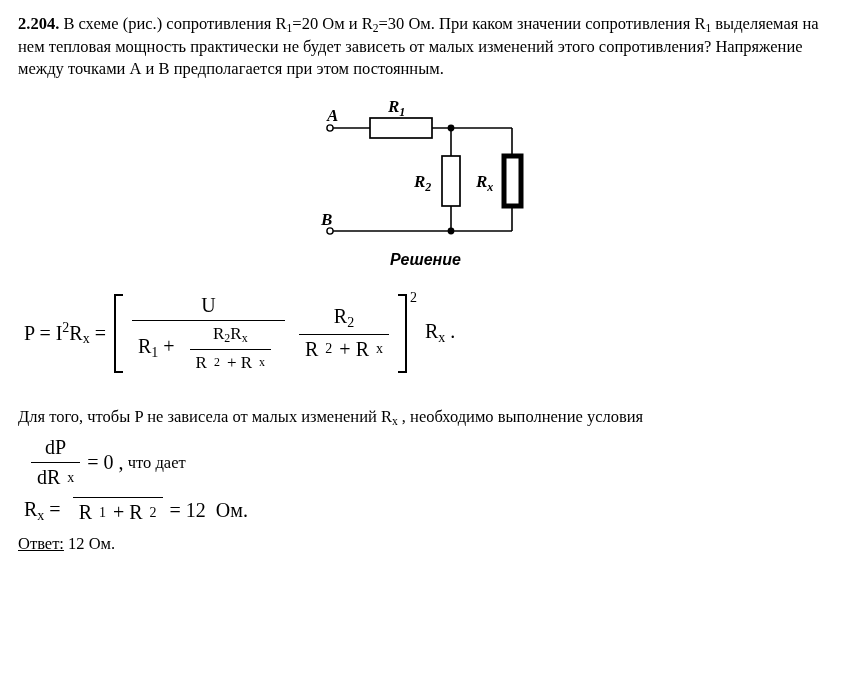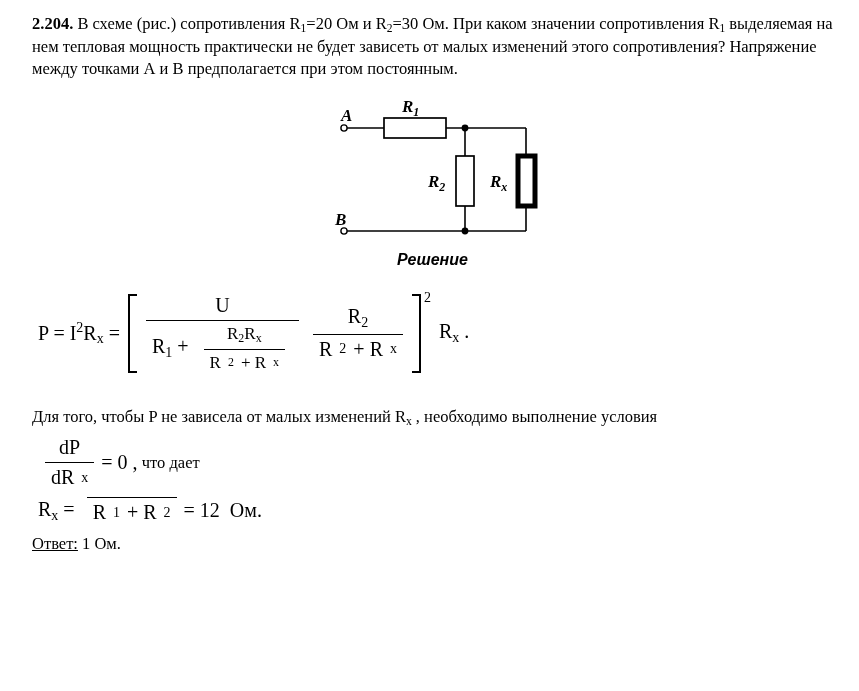--- a/index.html
+++ b/index.html
@@ -2,21 +2,21 @@
 <html><head>
 <meta charset="utf-8">
 <style>
   *{box-sizing:border-box;}
   html,body{margin:0;padding:0;}
   body{
     width:859px;height:691px;background:#ffffff;color:#000;
     font-family:"Liberation Serif", serif;font-size:16.5px;
     overflow:hidden;
   }
-  .page{padding:13px 26px 0 32px;}
+  .page{padding:13px 26px 0 18px;}
   p{margin:0;}
   sub{font-size:0.70em;vertical-align:-0.25em;}
   sup{font-size:0.70em;vertical-align:0.55em;}
   .para{line-height:1.32;}
   .bold{font-weight:bold;}
 
   
   .circuit{margin:8px 0 0 296px;width:240px;height:155px;}
   .clabel{font-family:"Liberation Serif",serif;font-style:italic;font-weight:bold;font-size:17px;}
   .clabel .csub{font-size:12px;}
@@ -121,15 +121,15 @@
   </div>
 
   <div class="formula-inline">
     <span class="fpart">R<sub>x</sub> = </span>
     <span class="frac">
       <span class="den">R<sub>1</sub> + R<sub>2</sub></span>
     </span>
     <span class="fpart">= 12  Ом.</span>
   </div>
 
-  <p class="answer"><span class="alabel">Ответ:</span><span> 1 Ом.</span></p>
+  <p class="answer"><span class="alabel">Ответ:</span><span> 12 Ом.</span></p>
 
 </div>
 
 </body></html>

